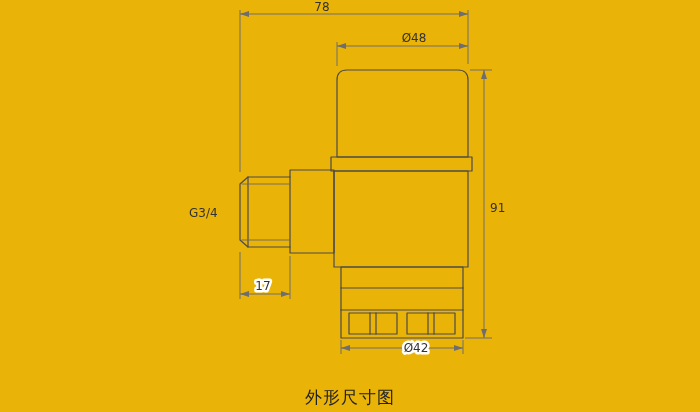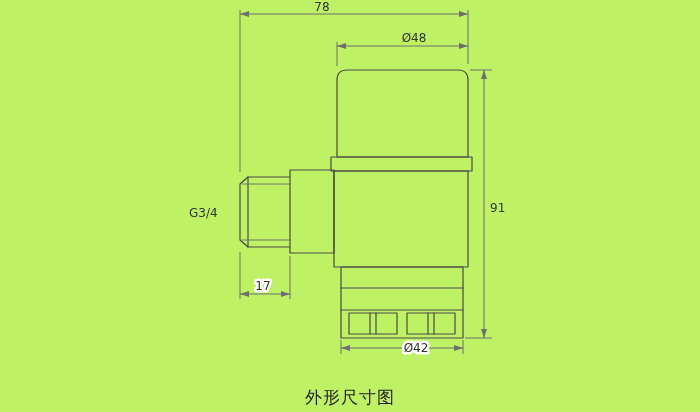--- a/index.html
+++ b/index.html
@@ -4,21 +4,21 @@
 <style>
   html, body {
     margin: 0;
     padding: 0;
     background: #ffffff;
   }
   .canvas {
     position: relative;
     width: 700px;
     height: 412px;
-    background: #bef264;
+    background: #eab308;
     overflow: hidden;
   }
   svg { display: block; }
   .part {
     stroke: #4a4a4a;
     stroke-width: 1.2;
     fill: none;
     stroke-linejoin: round;
     stroke-linecap: square;
   }

